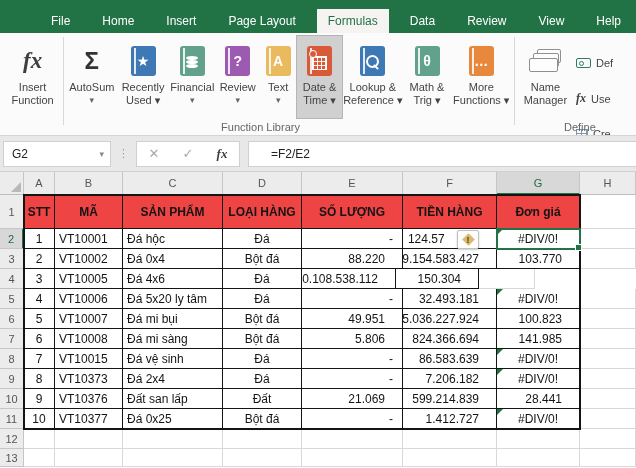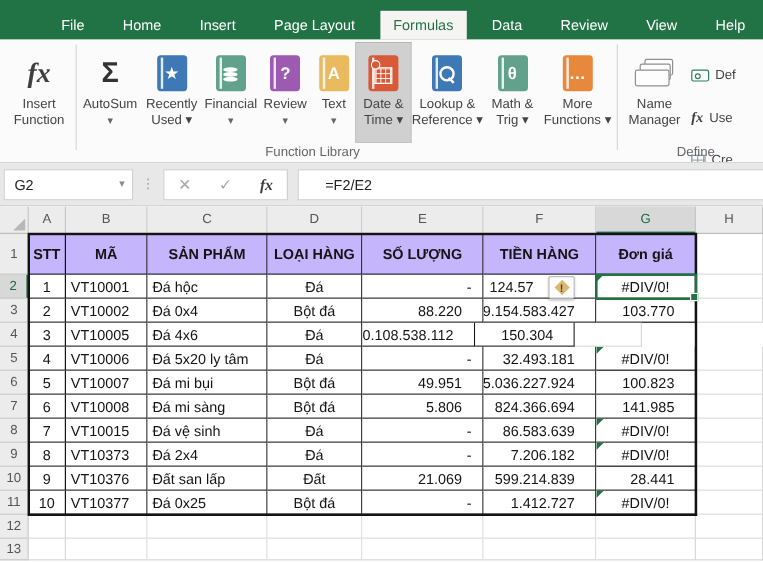--- a/index.html
+++ b/index.html
@@ -80,21 +80,21 @@
   .colh.selcol{background:#d8d8d8;border-bottom:2px solid #217346;color:#1f6b43;}
   .corner{background:#ececec;border-right:1px solid #c6c6c6;border-bottom:1px solid #bdbdbd;position:relative;}
   .corner::after{content:"";position:absolute;right:2px;bottom:2px;border-left:10px solid transparent;
                  border-bottom:10px solid #b8b8b8;}
   .gut{background:#ececec;border-right:1px solid #c6c6c6;border-bottom:1px solid #c6c6c6;color:#555;
        font-size:11px;display:flex;align-items:center;justify-content:center;}
   .gut.selrow{background:#d8d8d8;border-right:2px solid #217346;color:#1f6b43;}
   .gc{background:#fff;border-right:1px solid #d8d8d8;border-bottom:1px solid #d8d8d8;}
   .tc{background:#fff;border-right:1px solid #141414;border-bottom:1px solid #141414;
       font-size:12px;color:#141414;display:flex;align-items:center;}
-  .hdr{background:#c4b5fd;font-weight:bold;justify-content:center;font-size:12px;}
+  .hdr{background:#ef4444;font-weight:bold;justify-content:center;font-size:12px;}
   .a-c{justify-content:center;} .a-l{justify-content:flex-start;padding-left:4px;}
   .a-r{justify-content:flex-end;padding-right:17px;}
   .dash{padding-right:9px;}
   .tri{position:absolute;top:0;left:0;border-top:6px solid #217346;border-right:6px solid transparent;}
   .rel{position:relative;}
   .gap21{display:inline-block;width:21px;}
   .tblout{position:absolute;left:23px;top:22px;width:558px;height:236px;border:2px solid #141414;
           box-sizing:border-box;pointer-events:none;}
   .selbox{position:absolute;left:496px;top:56px;width:85px;height:22px;border:2px solid #217346;
           box-sizing:border-box;pointer-events:none;}

